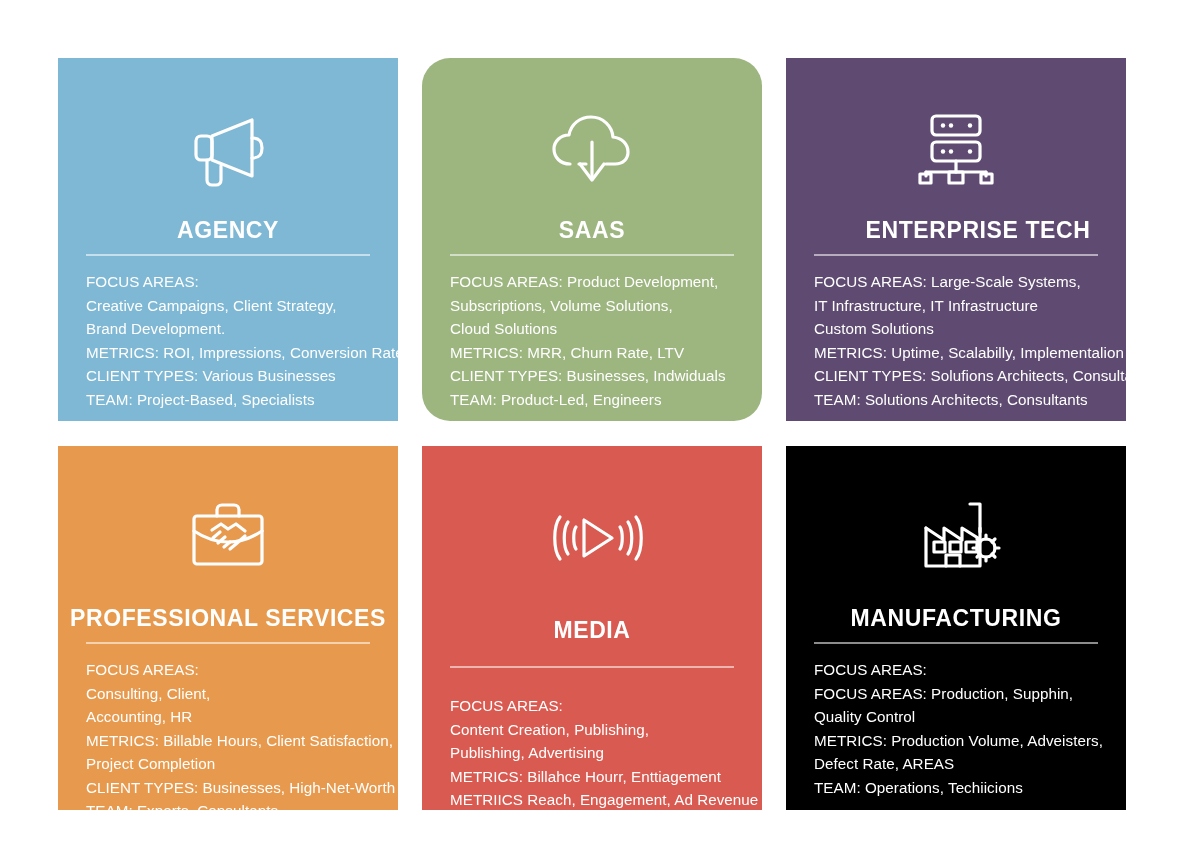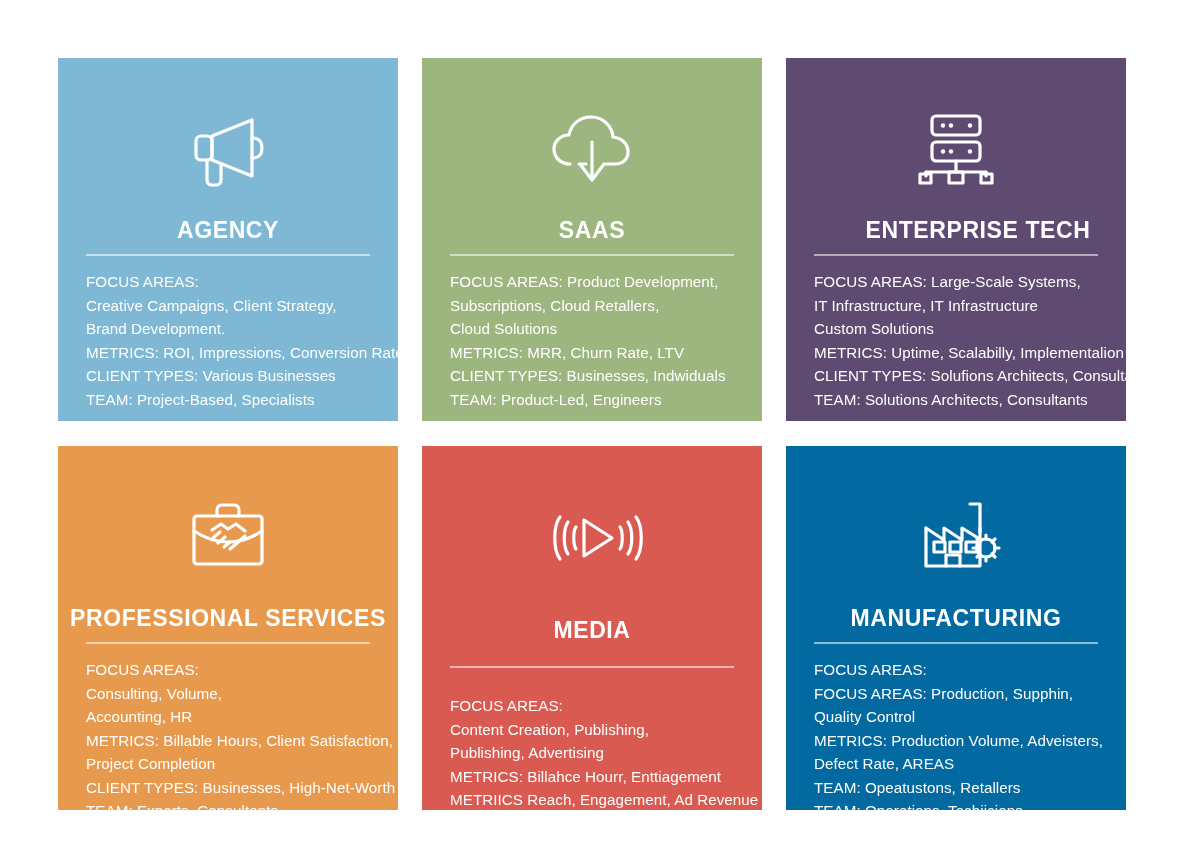--- a/index.html
+++ b/index.html
@@ -109,34 +109,34 @@
       <div class="card-body">
         <div class="body-line">FOCUS AREAS:</div>
         <div class="body-line">Creative Campaigns, Client Strategy,</div>
         <div class="body-line">Brand Development.</div>
         <div class="body-line">METRICS: ROI, Impressions, Conversion Rate</div>
         <div class="body-line">CLIENT TYPES: Various Businesses</div>
         <div class="body-line">TEAM: Project-Based, Specialists</div>
       </div>
     </div>
 
-    <div class="card" style="background-color: rgb(157, 182, 128);">
+    <div class="card" style="background-color: rgb(157, 182, 128); border-radius: 28px;">
       <div class="card-icon">
         <svg width="92" height="80" viewBox="0 0 92 80" fill="none" stroke="#ffffff" stroke-width="3.2" stroke-linejoin="round" stroke-linecap="round">
           <path d="M24 54 C14 54 8 47 8 39 C8 31 15 25 23 25 C25 14 34 7 45 7 C57 7 66 16 67 27 C76 28 82 34 82 42 C82 49 77 54 69 54 L60 54"></path>
           <path d="M33 54 L40 54"></path>
           <path d="M46 32 L46 66"></path>
           <path d="M34 54 L46 70 L58 54"></path>
         </svg>
       </div>
       <div class="card-title">SAAS</div>
       <div class="divider"></div>
       <div class="card-body">
         <div class="body-line">FOCUS AREAS: Product Development,</div>
-        <div class="body-line">Subscriptions, Cloud Retallers,</div>
+        <div class="body-line">Subscriptions, Volume Solutions,</div>
         <div class="body-line">Cloud Solutions</div>
         <div class="body-line">METRICS: MRR, Churn Rate, LTV</div>
         <div class="body-line">CLIENT TYPES: Businesses, Indwiduals</div>
         <div class="body-line">TEAM: Product-Led, Engineers</div>
       </div>
     </div>
 
     <div class="card" style="background-color: rgb(95, 75, 113);">
       <div class="card-icon">
         <svg width="92" height="80" viewBox="0 0 92 80" fill="none" stroke="#ffffff" stroke-width="3.2" stroke-linejoin="round" stroke-linecap="round">
@@ -178,21 +178,21 @@
           <path d="M33 40 L40 34"></path>
           <path d="M38 45 L45 39"></path>
           <path d="M44 49 L50 44"></path>
           <path d="M50 51 L56 46 L65 38"></path>
         </svg>
       </div>
       <div class="card-title title-offset-right-sm">PROFESSIONAL SERVICES</div>
       <div class="divider"></div>
       <div class="card-body">
         <div class="body-line">FOCUS AREAS:</div>
-        <div class="body-line">Consulting, Volume,</div>
+        <div class="body-line">Consulting, Client,</div>
         <div class="body-line">Accounting, HR</div>
         <div class="body-line">METRICS: Billable Hours, Client Satisfaction,</div>
         <div class="body-line">Project Completion</div>
         <div class="body-line">CLIENT TYPES: Businesses, High-Net-Worth</div>
         <div class="body-line">TEAM: Experts, Consultants</div>
       </div>
     </div>
 
     <div class="card" style="background-color: rgb(216, 90, 80); gap: 12px;">
       <div class="card-icon">
@@ -212,21 +212,21 @@
         <div class="body-line">FOCUS AREAS:</div>
         <div class="body-line">Content Creation, Publishing,</div>
         <div class="body-line">Publishing, Advertising</div>
         <div class="body-line">METRICS: Billahce Hourr, Enttiagement</div>
         <div class="body-line">METRIICS Reach, Engagement, Ad Revenue</div>
         <div class="body-line">CLIENT TYPES: Consumers, Adveristers</div>
         <div class="body-line">TEAM: Creatives, Ediiors, Producers</div>
       </div>
     </div>
 
-    <div class="card" style="background-color: #0369a1;">
+    <div class="card" style="background-color: #000000;">
       <div class="card-icon">
         <svg width="96" height="80" viewBox="0 0 96 80" fill="none" stroke="#ffffff" stroke-width="3.2" stroke-linejoin="round" stroke-linecap="round">
           <path d="M62 6 L72 6 L72 34"></path>
           <path d="M18 30 L18 68 L72 68 L72 30"></path>
           <path d="M18 30 L36 42 L36 30 L54 42 L54 30 L70 40"></path>
           <rect x="26" y="44" width="11" height="10"></rect>
           <rect x="42" y="44" width="11" height="10"></rect>
           <rect x="58" y="44" width="11" height="10"></rect>
           <path d="M38 68 L38 57 L52 57 L52 68"></path>
           <circle cx="78" cy="50" r="9"></circle>
@@ -234,19 +234,18 @@
         </svg>
       </div>
       <div class="card-title">MANUFACTURING</div>
       <div class="divider"></div>
       <div class="card-body">
         <div class="body-line">FOCUS AREAS:</div>
         <div class="body-line">FOCUS AREAS: Production, Supphin,</div>
         <div class="body-line">Quality Control</div>
         <div class="body-line">METRICS: Production Volume, Adveisters,</div>
         <div class="body-line">Defect Rate, AREAS</div>
-        <div class="body-line">TEAM: Opeatustons, Retallers</div>
         <div class="body-line">TEAM: Operations, Techiicions</div>
       </div>
     </div>
 
   </div>
 </div>
 
 </body></html>

